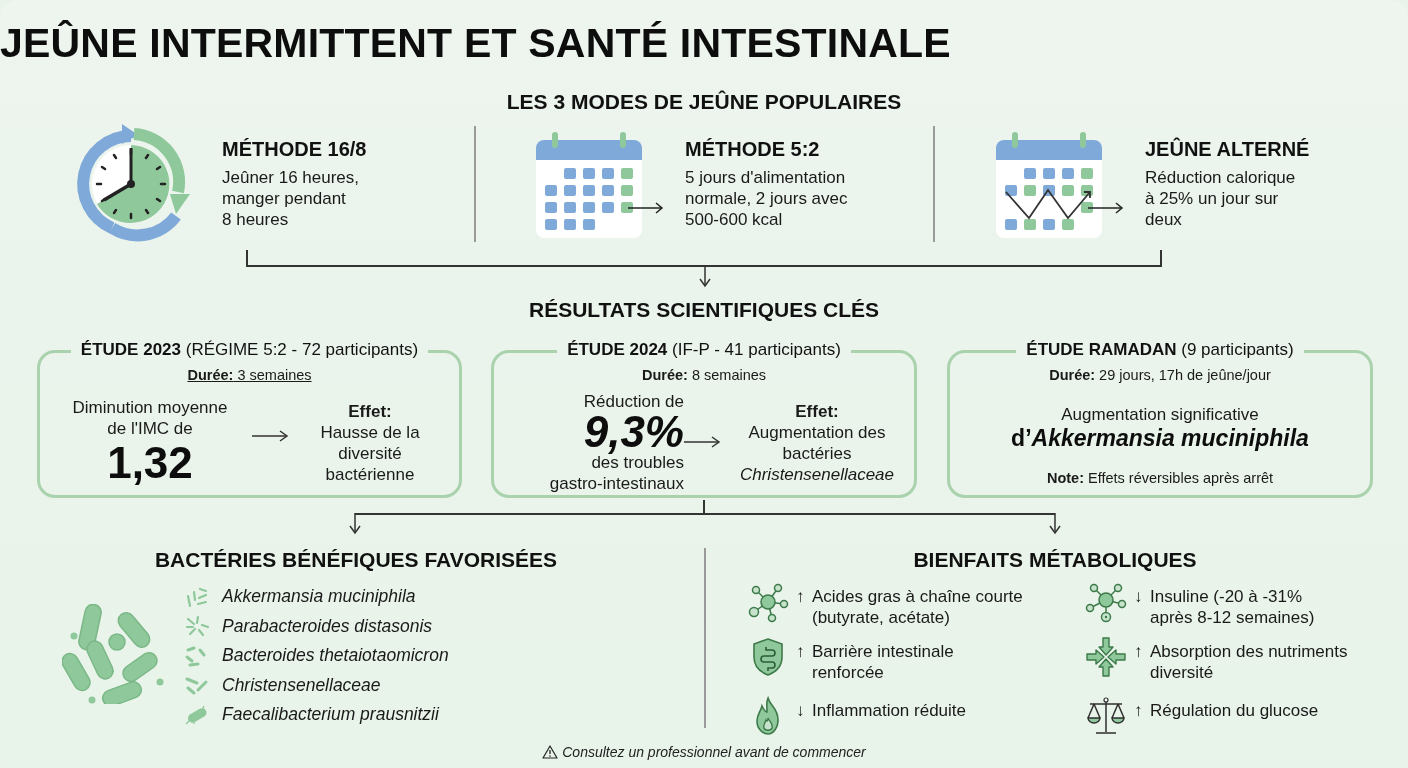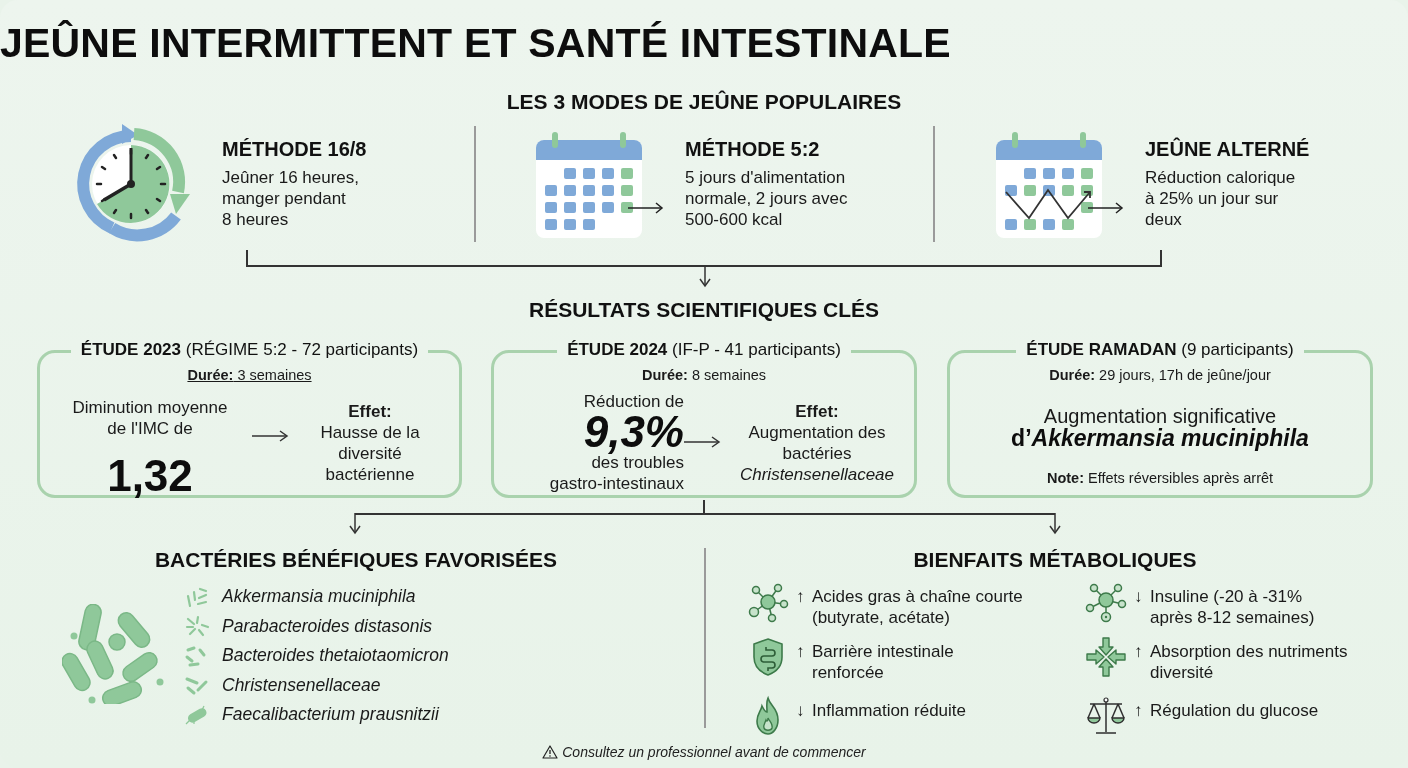--- a/index.html
+++ b/index.html
@@ -191,21 +191,21 @@
   </div>
 
   <div class="abs section-title" style="left:0;width:1408px;top:298px;">RÉSULTATS SCIENTIFIQUES CLÉS</div>
 
   <div class="abs card" style="left:37px;top:350px;width:425px;height:148px;">
     <div class="card-label"><span class="bg"><b>ÉTUDE 2023</b><span> (RÉGIME 5:2 - 72 participants)</span></span></div>
     <div class="duree" style="position:absolute;top:14px;left:0;right:0;text-decoration:underline;"><b>Durée:</b><span> 3 semaines</span></div>
     <div class="abs center txt16" style="left:10px;top:44px;width:200px;">
       <div>Diminution moyenne</div>
       <div>de l'IMC de</div>
-      <div class="big-num" style="margin-top:15px;">1,32</div>
+      <div class="big-num" style="margin-top:2px;">1,32</div>
     </div>
     <div class="abs" style="left:210px;top:76px;">
       <svg width="40" height="14">
           <line x1="2" y1="7" x2="36" y2="7" stroke="#333" stroke-width="1.5"></line>
           <polyline points="30,2 37,7 30,12" fill="none" stroke="#333" stroke-width="1.5"></polyline>
         </svg>
     </div>
     <div class="abs center txt16" style="left:250px;top:48px;width:160px;">
       <div style="font-weight:700;">Effet:</div>
       <div>Hausse de la</div>
@@ -233,21 +233,21 @@
       <div style="font-weight:700;">Effet:</div>
       <div>Augmentation des</div>
       <div>bactéries</div>
       <div style="font-style:italic;">Christensenellaceae</div>
     </div>
   </div>
 
   <div class="abs card" style="left:947px;top:350px;width:426px;height:148px;">
     <div class="card-label"><span class="bg"><b>ÉTUDE RAMADAN</b><span> (9 participants)</span></span></div>
     <div class="duree" style="position:absolute;top:14px;left:0;right:0;"><b>Durée:</b><span> 29 jours, 17h de jeûne/jour</span></div>
-    <div class="abs center" style="left:0;right:0;top:52px;font-size:20px;color:#1a1a1a;">Augmentation significative</div>
+    <div class="abs center" style="left:0;right:0;top:52px;font-size:17px;color:#1a1a1a;">Augmentation significative</div>
     <div class="abs center" style="left:0;right:0;top:72px;font-size:23px;font-weight:700;color:#0d0d0d;"><span>d’</span><i>Akkermansia muciniphila</i></div>
     <div class="duree" style="position:absolute;top:117px;left:0;right:0;"><b>Note:</b><span> Effets réversibles après arrêt</span></div>
   </div>
 
   <div class="abs line" style="left:703px;top:500px;width:1.5px;height:14px;"></div>
   <div class="abs line" style="left:355px;top:513px;width:700px;height:1.5px;"></div>
   <div class="abs" style="left:347px;top:513px;width:16px;height:22px;">
     <svg width="16" height="22">
         <line x1="8" y1="0" x2="8" y2="19" stroke="#333" stroke-width="1.5"></line>
         <polyline points="3,13 8,20 13,13" fill="none" stroke="#333" stroke-width="1.5"></polyline>

